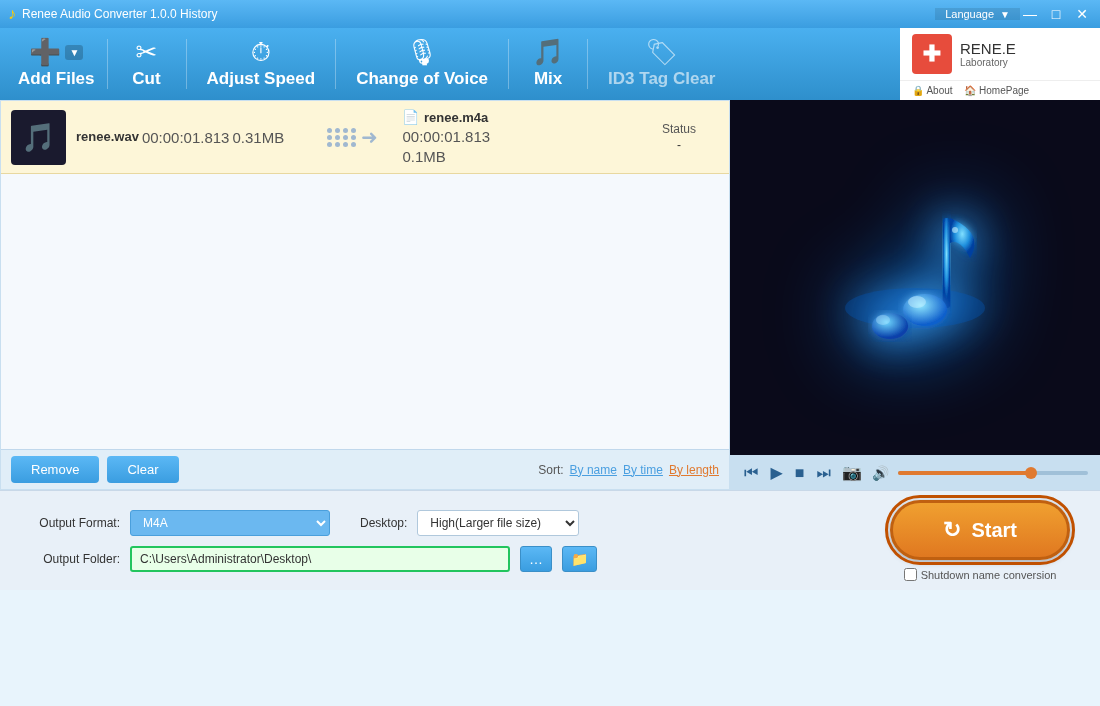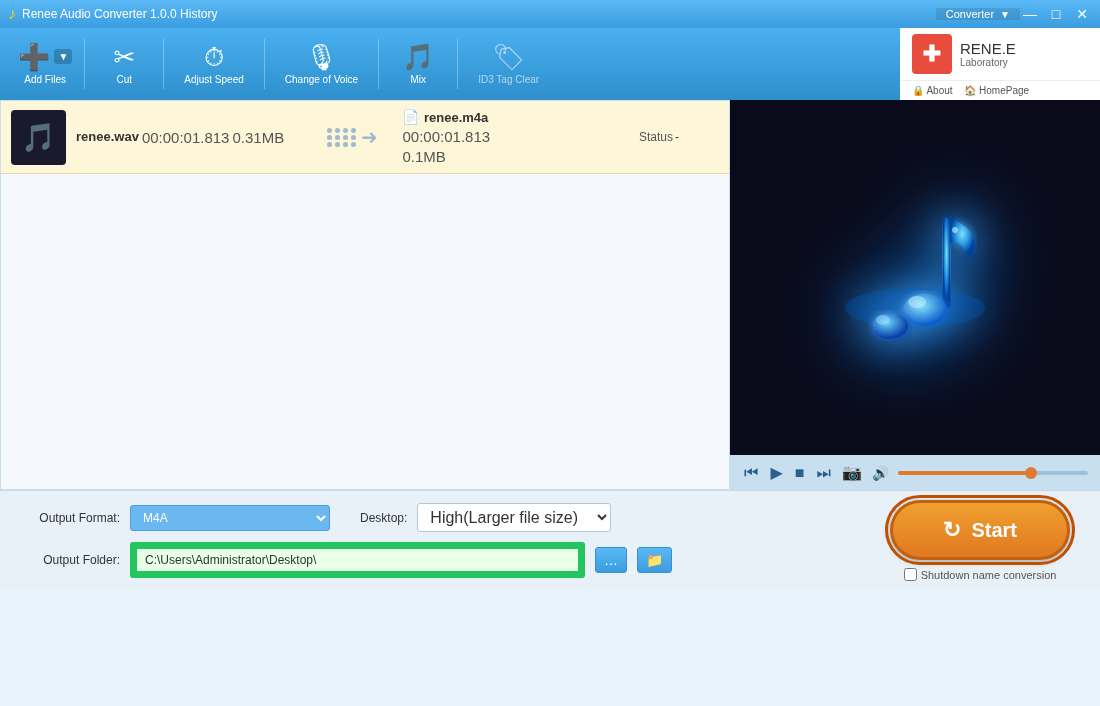--- a/index.html
+++ b/index.html
@@ -41,21 +41,21 @@
       align-items: center;
       justify-content: center;
       padding: 4px 16px;
       color: white;
       cursor: pointer;
       font-size: 11px;
       gap: 4px;
       min-width: 70px;
     }
     .toolbar-icon { font-size: 26px; line-height: 1; }
-    .toolbar-label { font-size: 10px; color: white; text-align: right; }
+    .toolbar-label { font-size: 17px; color: white; text-align: right; font-weight: bold; }
     .toolbar-divider { width: 1px; height: 50px; background: rgba(255,255,255,0.3); margin: 0 4px; }
     .add-files-btn {
       display: flex;
       flex-direction: column;
       align-items: center;
       gap: 4px;
       padding: 4px 8px;
       position: relative;
     }
     .add-files-main {
@@ -115,20 +115,21 @@
       display: flex;
       flex-direction: column;
       gap: 3px;
     }
     .output-name-row { display: flex; align-items: center; gap: 4px; }
     .output-icon { color: #4a9fe0; font-size: 14px; }
 
     .status-area {
       width: 80px;
       display: flex;
+      flex-direction: column;
       align-items: center;
       gap: 2px;
     }
     .status-label { font-size: 12px; color: #555; }
     .status-value { font-size: 12px; color: #333; }
 
     
     .bottom-controls {
       display: flex;
       align-items: center;
@@ -266,31 +267,31 @@
       font-size: 12px;
       width: 200px;
       cursor: pointer;
     }
     .quality-select {
       background: white;
       border: 1px solid #b0c8dc;
       color: #333;
       padding: 4px 8px;
       border-radius: 3px;
-      font-size: 16px;
-      width: 194px;
+      font-size: 12px;
+      width: 162px;
       cursor: pointer;
     }
     .folder-input {
       background: #e8ffe8;
-      border: 7px solid #22c55e;
+      border: 2px solid #22c55e;
       padding: 4px 8px;
       border-radius: 3px;
       font-size: 12px;
-      width: 455px;
+      width: 380px;
       color: #333;
     }
     .folder-btn {
       background: linear-gradient(to bottom, #5bb8f5, #3a9de0);
       border: 1px solid #3a8fc8;
       color: white;
       padding: 4px 8px;
       border-radius: 3px;
       cursor: pointer;
       font-size: 14px;
@@ -359,21 +360,21 @@
   </style>
 </head>
 <body>
 
 <div class="titlebar">
   <div class="titlebar-title">
     <span class="title-logo">♪</span>
     <span>Renee Audio Converter 1.0.0 History</span>
   </div>
   <div class="lang-bar" style="display:flex;align-items:center;gap:6px;padding:0 10px;">
-    <span style="color:white;font-size:11px;">Converter</span>
+    <span style="color:white;font-size:11px;">Language</span>
     <span style="color:white;font-size:10px;">▼</span>
   </div>
   <div class="titlebar-controls">
     <span class="titlebar-btn">—</span>
     <span class="titlebar-btn">□</span>
     <span class="titlebar-btn">✕</span>
   </div>
 </div>
 
 <div class="top-section">
@@ -488,20 +489,30 @@
           <span class="file-detail">0.1MB</span>
         </div>
 
         <div class="status-area">
           <span class="status-label">Status</span>
           <span class="status-value">-</span>
         </div>
       </div>
     </div>
 
+    <div class="bottom-controls">
+      <button class="btn-remove">Remove</button>
+      <button class="btn-clear">Clear</button>
+      <div class="sort-area">
+        <span>Sort:</span>
+        <span class="sort-link">By name</span>
+        <span class="sort-link">By time</span>
+        <span class="sort-link active">By length</span>
+      </div>
+    </div>
   </div>
 
   <div class="preview-panel">
     <div class="preview-image">
 
       <svg width="200" height="200" viewBox="0 0 200 200" class="music-note-svg">
         <defs>
           <radialGradient id="noteGrad" cx="50%" cy="40%" r="50%">
             <stop offset="0%" stop-color="#80dfff"></stop>
             <stop offset="60%" stop-color="#2090dd"></stop>

